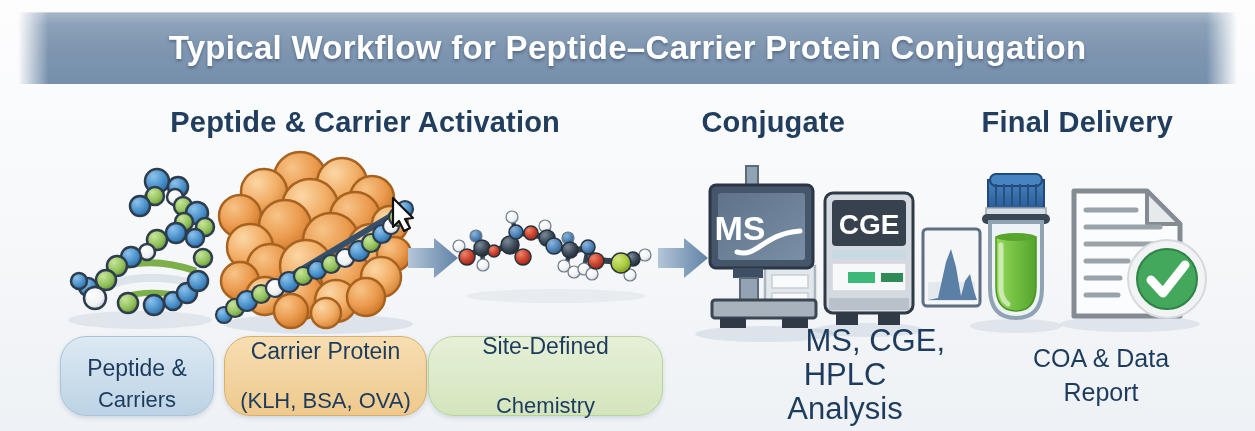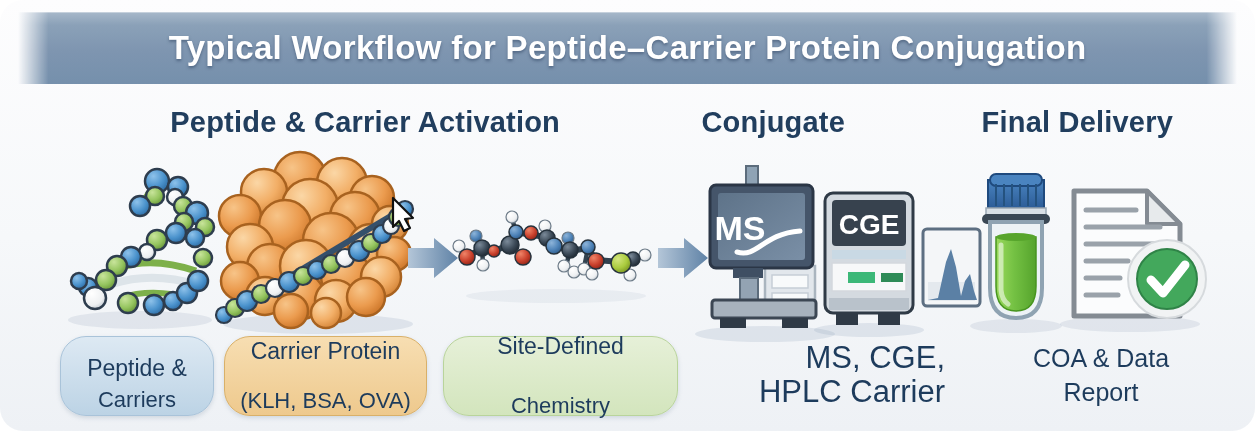--- a/index.html
+++ b/index.html
@@ -1,17 +1,17 @@
 <!DOCTYPE html>
 <html><head>
 <meta charset="utf-8">
 <style>
   html,body{margin:0;padding:0;background:#ffffff;font-family:"Liberation Sans",sans-serif;}
   .stage{position:relative;width:1255px;height:431px;overflow:hidden;
-    background:linear-gradient(180deg,#fdfdfe 0%,#f6f8fa 55%,#eef1f5 100%);border-radius:23px;}
+    background:linear-gradient(180deg,#fdfdfe 0%,#f6f8fa 55%,#eef1f5 100%);}
   
   .banner{position:absolute;left:18px;right:18px;top:12px;height:72px;
     background:linear-gradient(180deg,#a7b8ca 0%,#8ba1b8 18%,#7e95b0 55%,#7590ac 100%);
     box-shadow:0 3px 8px rgba(100,120,150,.30), inset 0 1px 0 rgba(255,255,255,.35);
     display:flex;align-items:center;justify-content:center;
     -webkit-mask-image:linear-gradient(90deg,transparent 0,#000 2.5%,#000 97.5%,transparent 100%);
     mask-image:linear-gradient(90deg,transparent 0,#000 2.5%,#000 97.5%,transparent 100%);}
   .banner h1{margin:0;color:#ffffff;font-size:33px;font-weight:700;letter-spacing:.3px;
     text-shadow:0 2px 3px rgba(40,60,90,.5);}
   
@@ -25,21 +25,21 @@
   
   .caption{position:absolute;top:336px;height:78px;display:flex;flex-direction:column;
     align-items:center;justify-content:center;text-align:center;color:#1d3b5c;
     font-size:23px;line-height:31px;}
   .caption .l2{font-size:22px;}
   .pill{border-radius:26px;box-shadow:0 2px 4px rgba(120,140,160,.25);}
   .pill-blue{left:60px;width:152px;background:linear-gradient(180deg,#dde9f3,#bcd3e5);
     border:1px solid #a9c3d9;justify-content:flex-end;}
   .pill-orange{left:224px;width:201px;background:linear-gradient(180deg,#f7deb2,#eec98d);
     border:1px solid #d9b069;gap:18px;}
-  .pill-green{left:443px;width:233px;background:linear-gradient(180deg,#e6f0d8,#d3e5bd);
+  .pill-green{left:428px;width:233px;background:linear-gradient(180deg,#e6f0d8,#d3e5bd);
     border:1px solid #b9d49b;gap:28px;}
   .plain-analysis{left:745px;width:200px;font-size:31px;line-height:34px;align-items:flex-end;}
   .plain-report{left:1000px;width:202px;font-size:25px;line-height:34px;}
 </style>
 </head>
 <body>
 
 <div class="stage">
 
   <div class="banner">
@@ -328,20 +328,20 @@
   <div class="caption pill pill-orange">
     <span class="l1">Carrier Protein</span>
     <span class="l2">(KLH, BSA, OVA)</span>
   </div>
   <div class="caption pill pill-green">
     <span class="l1">Site-Defined</span>
     <span class="l2">Chemistry</span>
   </div>
   <div class="caption plain-analysis">
     <span class="l1">MS, CGE,</span>
-    <span class="l1">HPLC Carrier</span>
+    <span class="l1">HPLC Analysis</span>
   </div>
   <div class="caption plain-report">
     <span class="l1">COA &amp; Data</span>
     <span class="l1">Report</span>
   </div>
 
 </div>
 
 </body></html>

